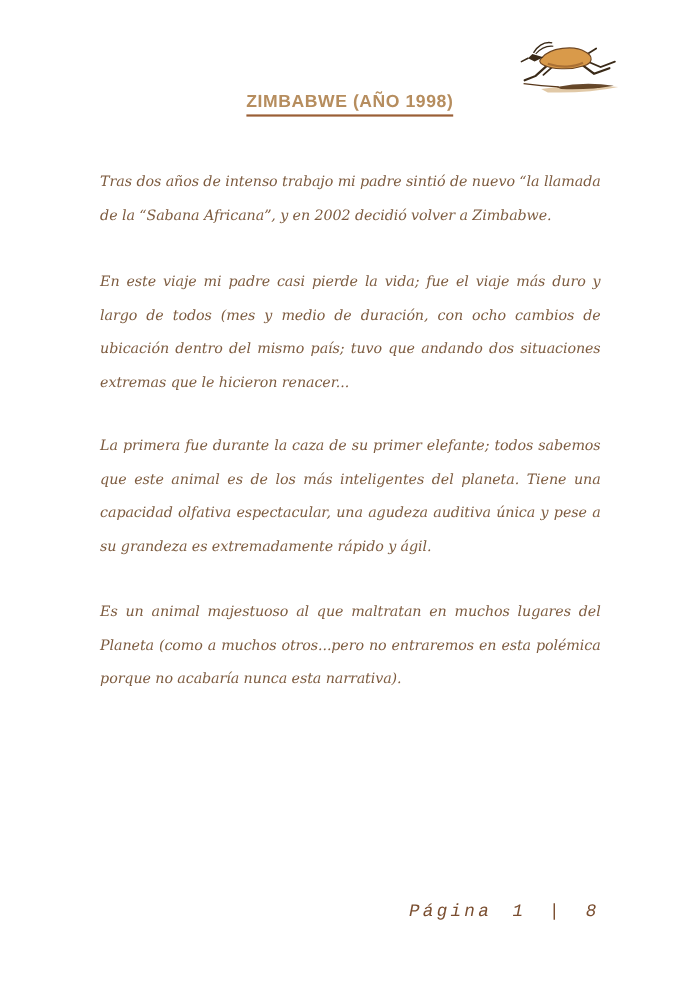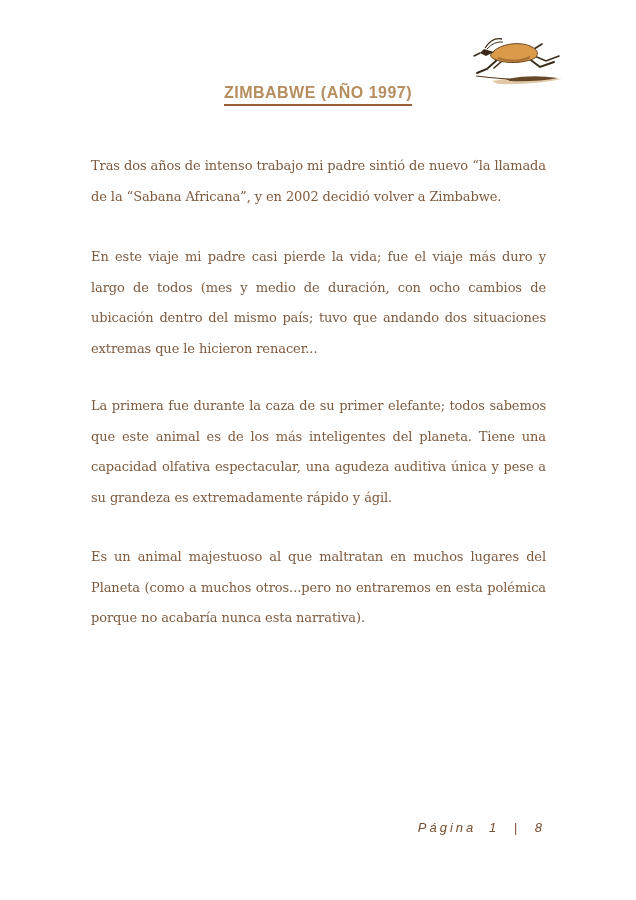--- a/index.html
+++ b/index.html
@@ -45,40 +45,41 @@
     border-bottom: 2px solid #9a5f36;
   }
 
   
   .para {
     position: absolute;
     left: 91px;
     width: 455px;
     margin: 0;
     font-family: "DejaVu Serif", serif;
+    font-style: italic;
     font-size: 13px;
     letter-spacing: -0.1px;
     line-height: 30.5px;
     color: #7d5b3f;
     text-align: justify;
   }
   .para-1 { top: 151px; }
   .para-2 { top: 242px; }
   .para-3 { top: 391px; }
   .para-4 { top: 542px; }
   .para-5 { top: 664px; }
 
   
   .footer {
     position: absolute;
     right: 91px;
     top: 820px;
-    font-family: Liberation Sans, sans-serif;
+    font-family: Liberation Mono, monospace;
     font-style: italic;
-    font-size: 13px;
+    font-size: 16px;
     letter-spacing: 3px;
     color: #7a4e30;
     white-space: nowrap;
   }
   .footer .f-num  { margin-left: 6px; }
   .footer .f-sep  { margin-left: 8px; }
   .footer .f-count{ margin-left: 8px; }
 </style>
 </head>
 <body>
@@ -109,21 +110,21 @@
       <path d="M22,18 L12,15 L8,19 L14,22 Z" fill="#3a2a18"></path>
 
       <path d="M8,19 L2,22" stroke="#3a2a18" stroke-width="1.4" fill="none" stroke-linecap="round"></path>
 
       <path d="M13,14 Q20,3 30,5" stroke="#3a2a18" stroke-width="1.3" fill="none"></path>
       <path d="M15,15 Q22,7 31,8" stroke="#3a2a18" stroke-width="1" fill="none"></path>
     </svg>
   </div>
 
   <h1 class="title">
-    <span class="title-inner">ZIMBABWE (AÑO 1997)</span>
+    <span class="title-inner">ZIMBABWE (AÑO 1998)</span>
   </h1>
 
   <p class="para para-1">Tras dos años de intenso trabajo mi padre sintió de nuevo “la llamada de la “Sabana Africana”, y en 2002 decidió volver a Zimbabwe.</p>
 
   <p class="para para-2">En este viaje mi padre casi pierde la vida; fue el viaje más duro y largo de todos (mes y medio de duración, con ocho cambios de ubicación dentro del mismo país; tuvo que andando dos situaciones extremas que le hicieron renacer...</p>
 
   <p class="para para-4">Es un animal majestuoso al que maltratan en muchos lugares del Planeta (como a muchos otros...pero no entraremos en esta polémica porque no acabaría nunca esta narrativa).</p>
 
   <p class="para para-3">La primera fue durante la caza de su primer elefante; todos sabemos que este animal es de los más inteligentes del planeta. Tiene una capacidad olfativa espectacular, una agudeza auditiva única y pese a su grandeza es extremadamente rápido y ágil.</p>
 

